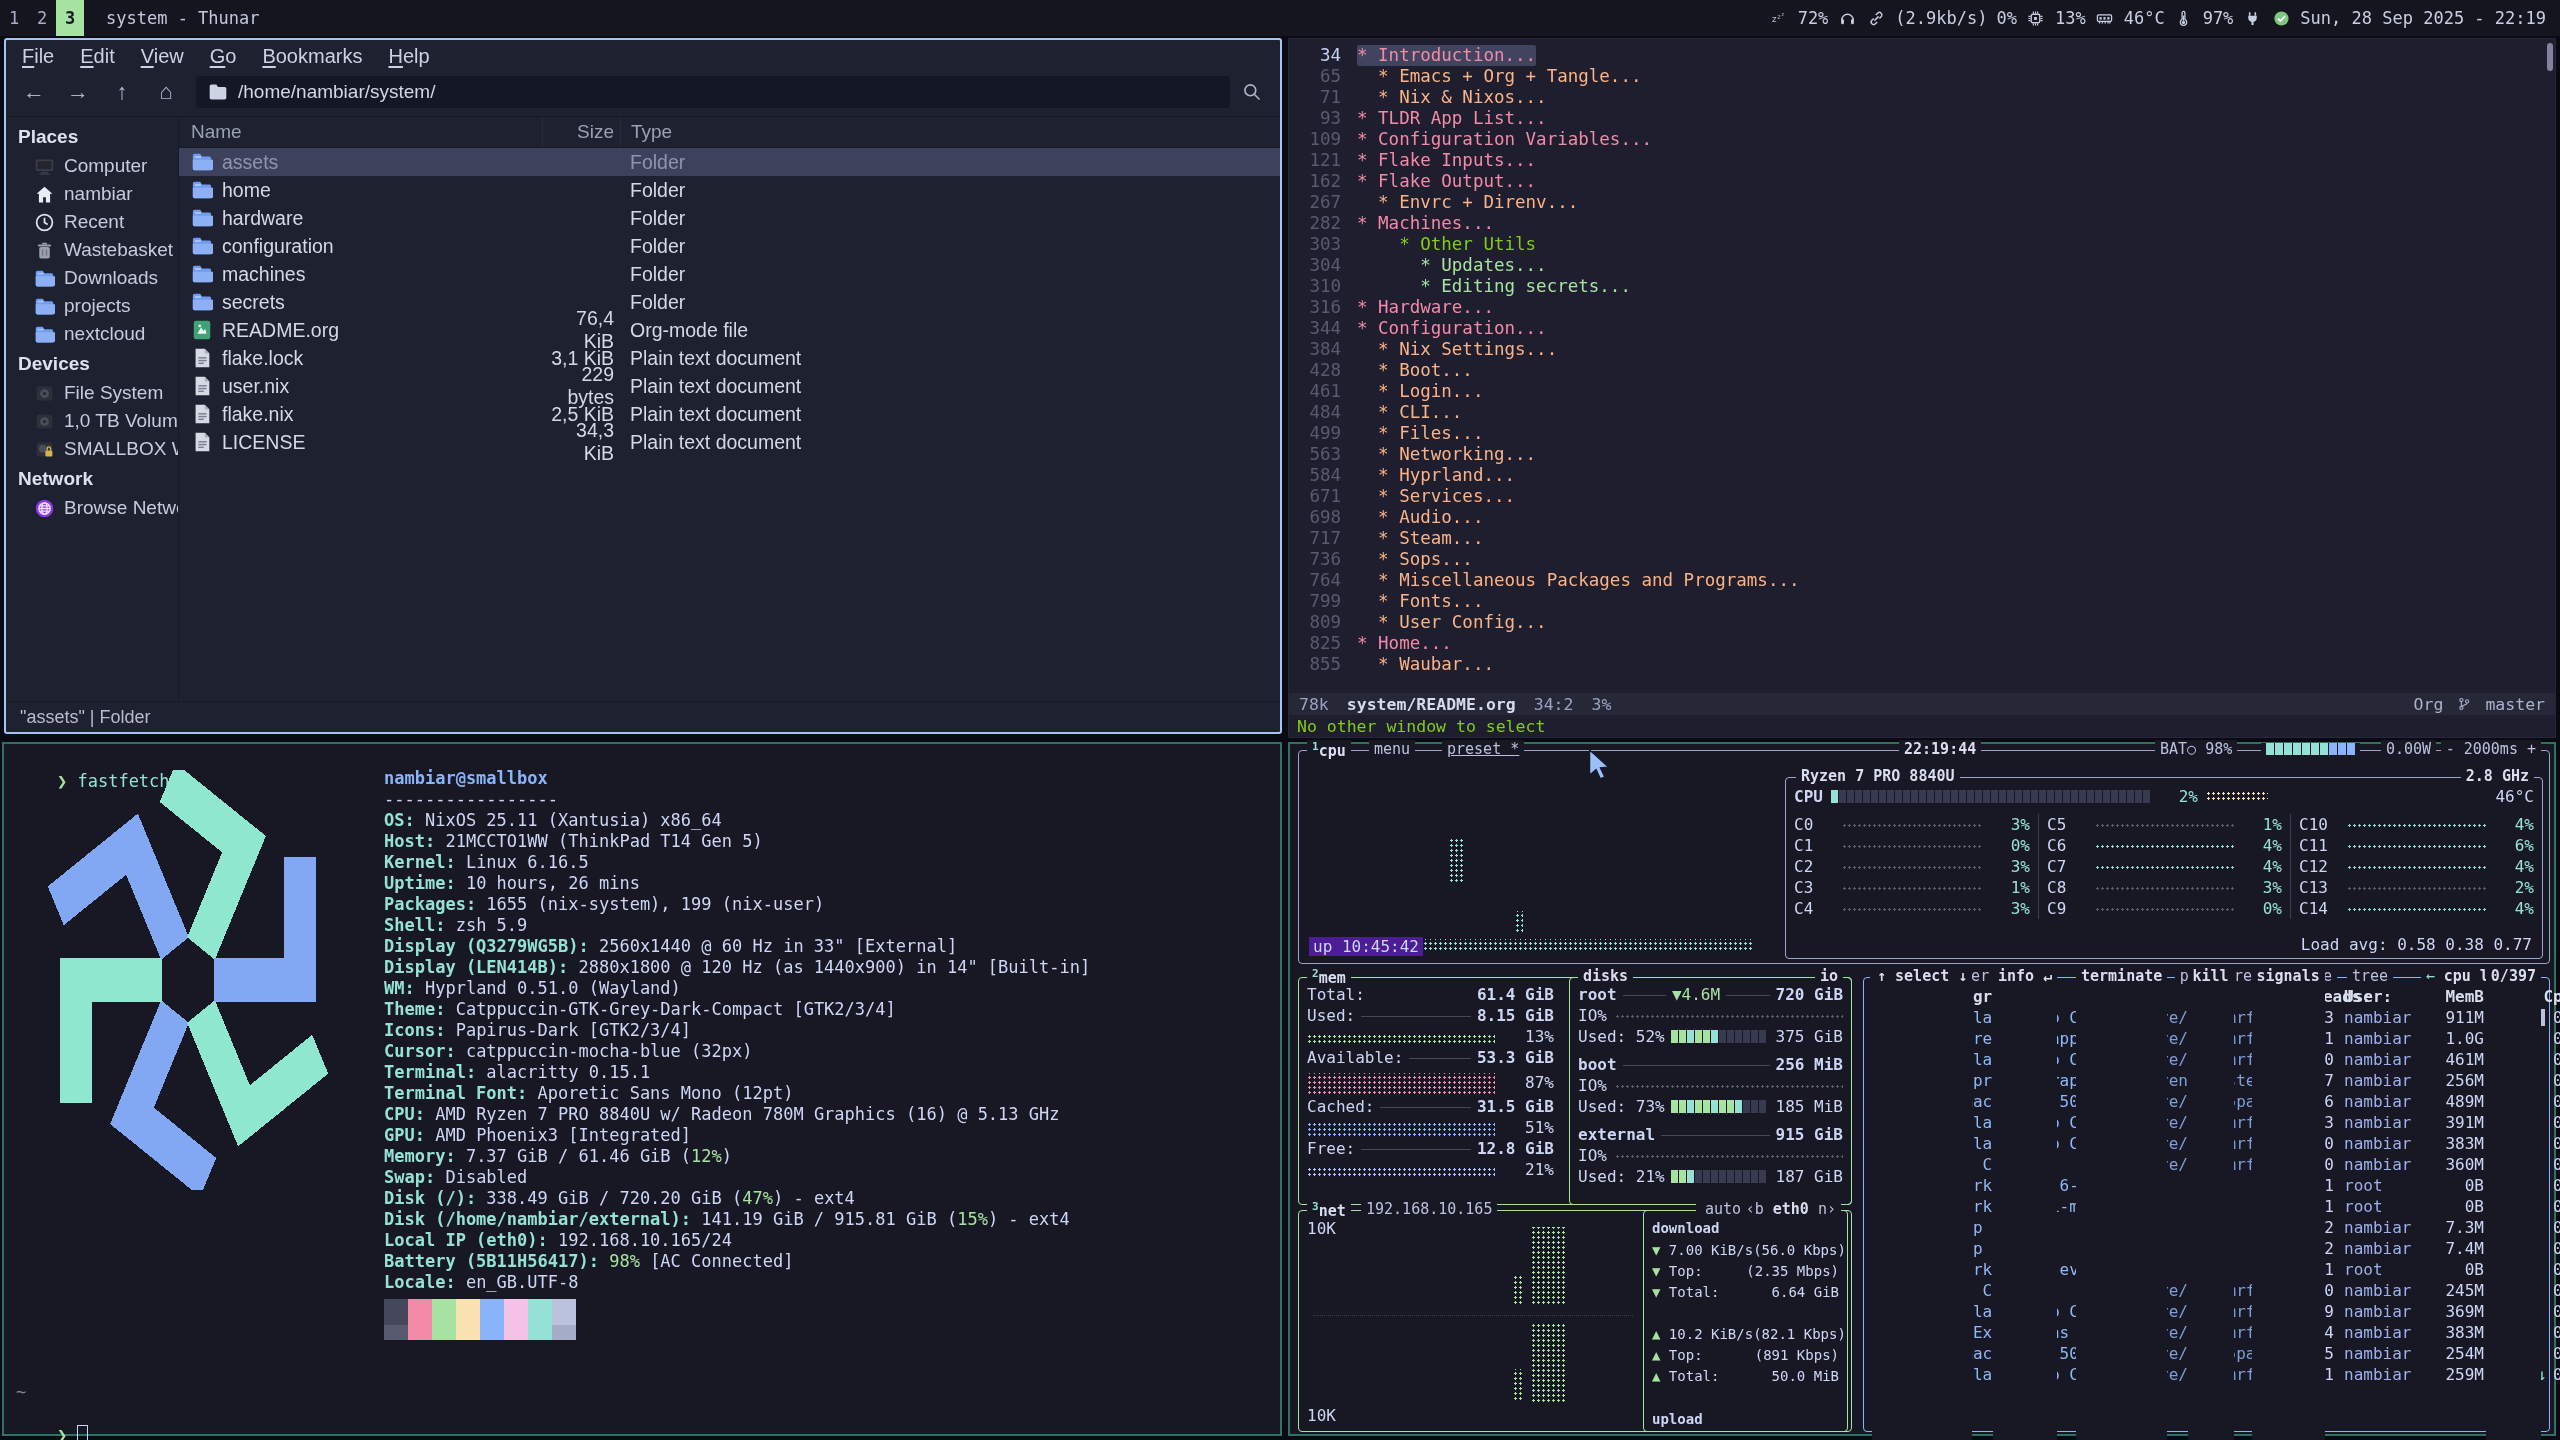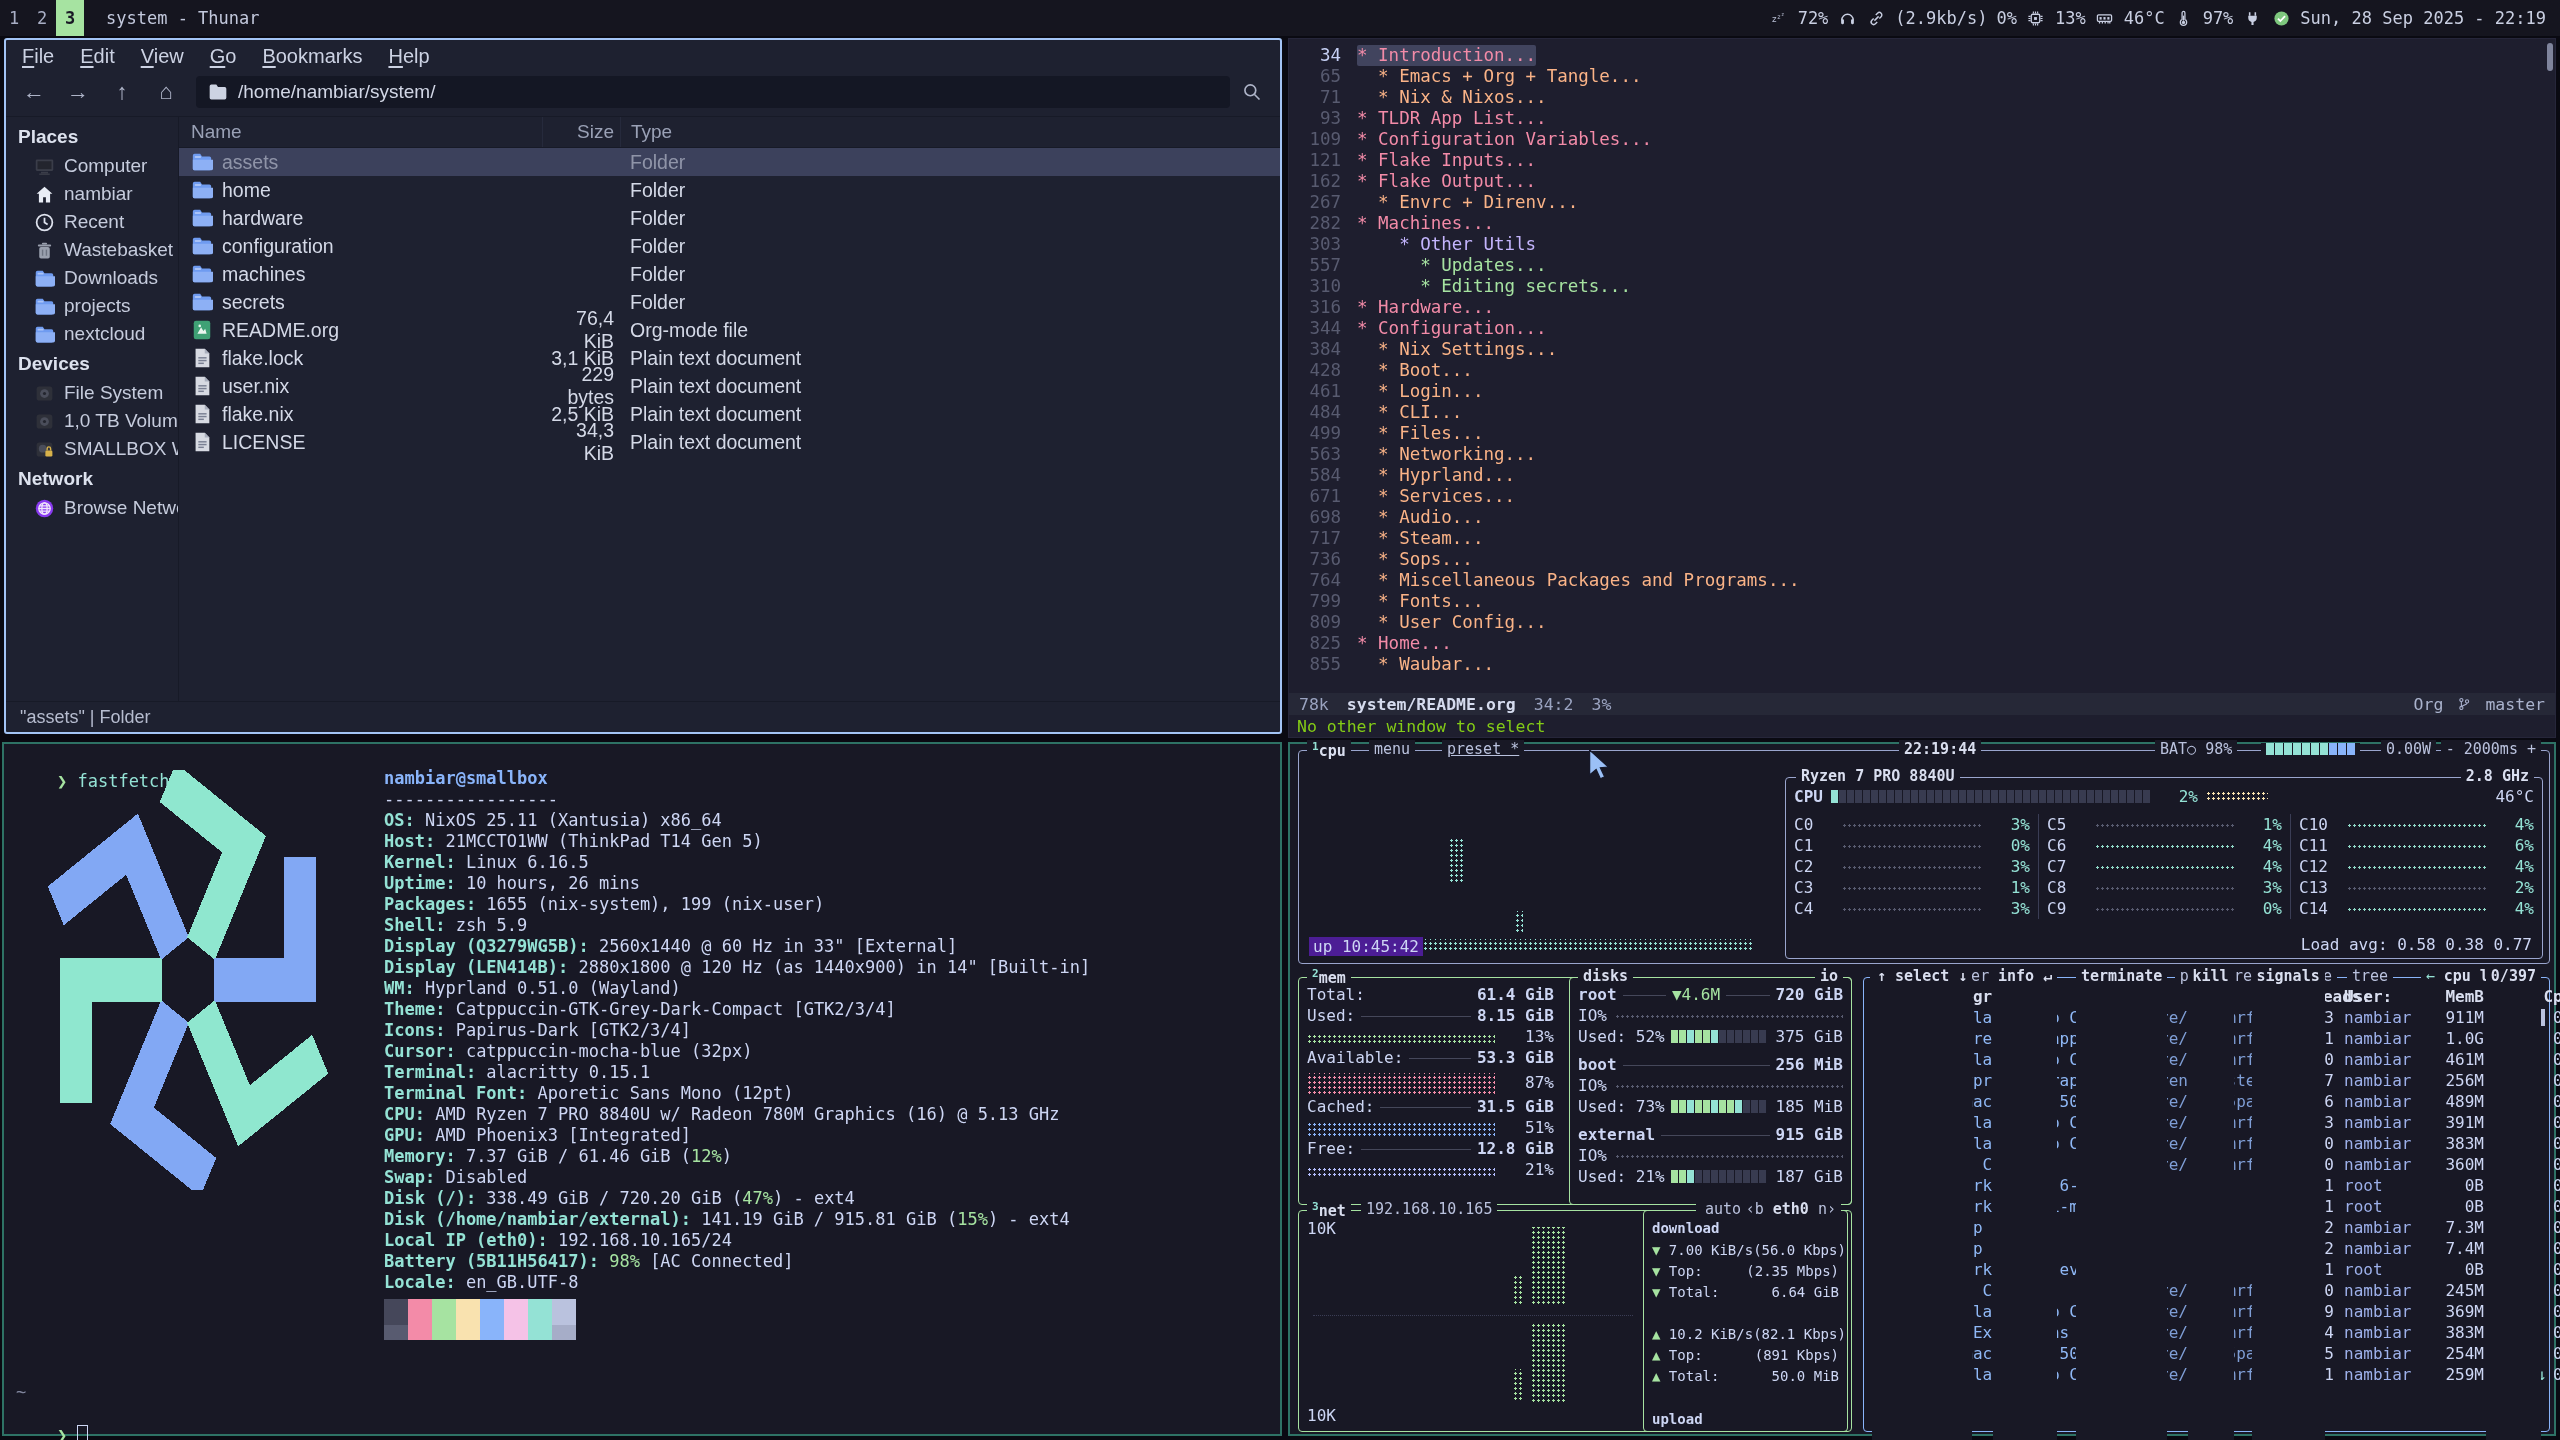--- a/index.html
+++ b/index.html
@@ -49,21 +49,21 @@
   .fic svg{width:100%;height:100%;display:block;}
   .frow .col-name{display:flex;align-items:center;padding-left:0;}
   #statusbar{height:30px;border-top:1px solid #171a27;display:flex;align-items:center;padding-left:14px;
     font-size:18px;color:#b6bccf;}
   
   #emacs{font-family:"DejaVu Sans Mono",monospace;font-size:17.5px;}
   #ebuf{position:absolute;left:0;top:0;right:0;bottom:44px;padding-top:6px;}
   .eline{display:flex;height:21px;line-height:21px;white-space:pre;}
   .eno{width:52px;text-align:right;padding-right:16px;color:#585b70;flex:0 0 52px;}
   .eno.cur{color:#c6d0f5;}
-  .l1{color:#f38ba8;}.l2{color:#fab387;}.l3{color:#c4b5fd;}.l4{color:#a6e3a1;}
+  .l1{color:#f38ba8;}.l2{color:#fab387;}.l3{color:#84cc16;}.l4{color:#a6e3a1;}
   .ehl{background:#41445e;border-radius:2px;}
   #emodeline{position:absolute;left:0;right:0;bottom:22px;height:22px;background:#262837;
     display:flex;align-items:center;font-size:16.5px;color:#9aa3c0;padding:0 10px;gap:18px;}
   #emodeline .mfile{color:#d5dbee;font-weight:bold;}
   #emodeline .mright{margin-left:auto;display:flex;gap:14px;align-items:center;color:#aab3cd;}
   #eecho{position:absolute;left:0;right:0;bottom:0;height:22px;display:flex;align-items:center;
     padding:0 8px;font-size:16.5px;color:#84cc16;}
   #escroll{position:absolute;right:2px;top:4px;width:6px;height:28px;background:#7f849c;border-radius:3px;}
   
   #term{font-family:"DejaVu Sans Mono",monospace;font-size:17px;color:#cdd6f4;}
@@ -545,21 +545,21 @@
       <div class="eline"><span class="eno cur">34</span><span class="l1 ehl">* Introduction...</span></div>
       <div class="eline"><span class="eno">65</span><span class="l2">  * Emacs + Org + Tangle...</span></div>
       <div class="eline"><span class="eno">71</span><span class="l2">  * Nix &amp; Nixos...</span></div>
       <div class="eline"><span class="eno">93</span><span class="l1">* TLDR App List...</span></div>
       <div class="eline"><span class="eno">109</span><span class="l1">* Configuration Variables...</span></div>
       <div class="eline"><span class="eno">121</span><span class="l1">* Flake Inputs...</span></div>
       <div class="eline"><span class="eno">162</span><span class="l1">* Flake Output...</span></div>
       <div class="eline"><span class="eno">267</span><span class="l2">  * Envrc + Direnv...</span></div>
       <div class="eline"><span class="eno">282</span><span class="l1">* Machines...</span></div>
       <div class="eline"><span class="eno">303</span><span class="l3">    * Other Utils</span></div>
-      <div class="eline"><span class="eno">557</span><span class="l4">      * Updates...</span></div>
+      <div class="eline"><span class="eno">304</span><span class="l4">      * Updates...</span></div>
       <div class="eline"><span class="eno">310</span><span class="l4">      * Editing secrets...</span></div>
       <div class="eline"><span class="eno">316</span><span class="l1">* Hardware...</span></div>
       <div class="eline"><span class="eno">344</span><span class="l1">* Configuration...</span></div>
       <div class="eline"><span class="eno">384</span><span class="l2">  * Nix Settings...</span></div>
       <div class="eline"><span class="eno">428</span><span class="l2">  * Boot...</span></div>
       <div class="eline"><span class="eno">461</span><span class="l2">  * Login...</span></div>
       <div class="eline"><span class="eno">484</span><span class="l2">  * CLI...</span></div>
       <div class="eline"><span class="eno">499</span><span class="l2">  * Files...</span></div>
       <div class="eline"><span class="eno">563</span><span class="l2">  * Networking...</span></div>
       <div class="eline"><span class="eno">584</span><span class="l2">  * Hyprland...</span></div>

